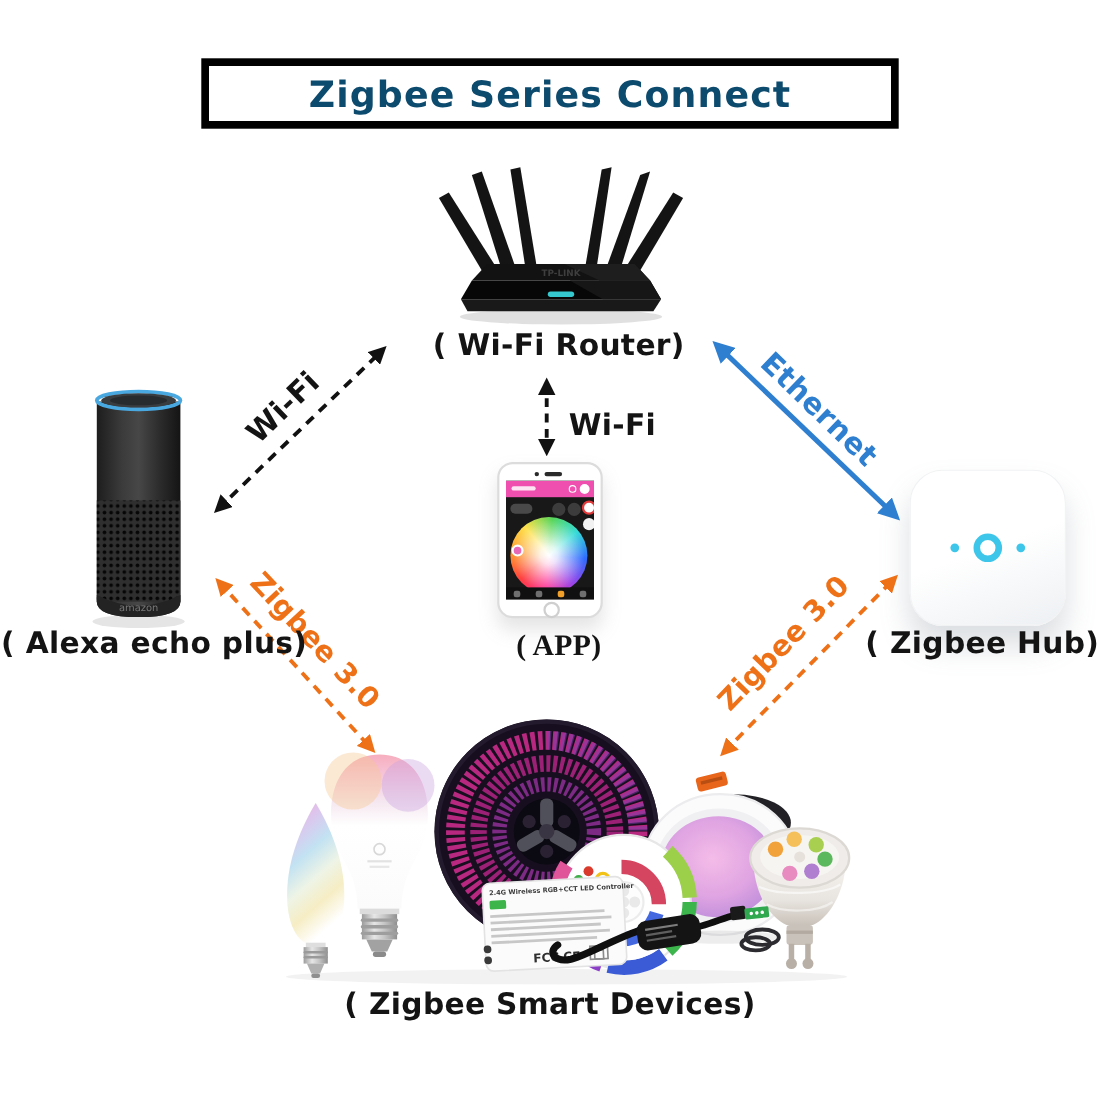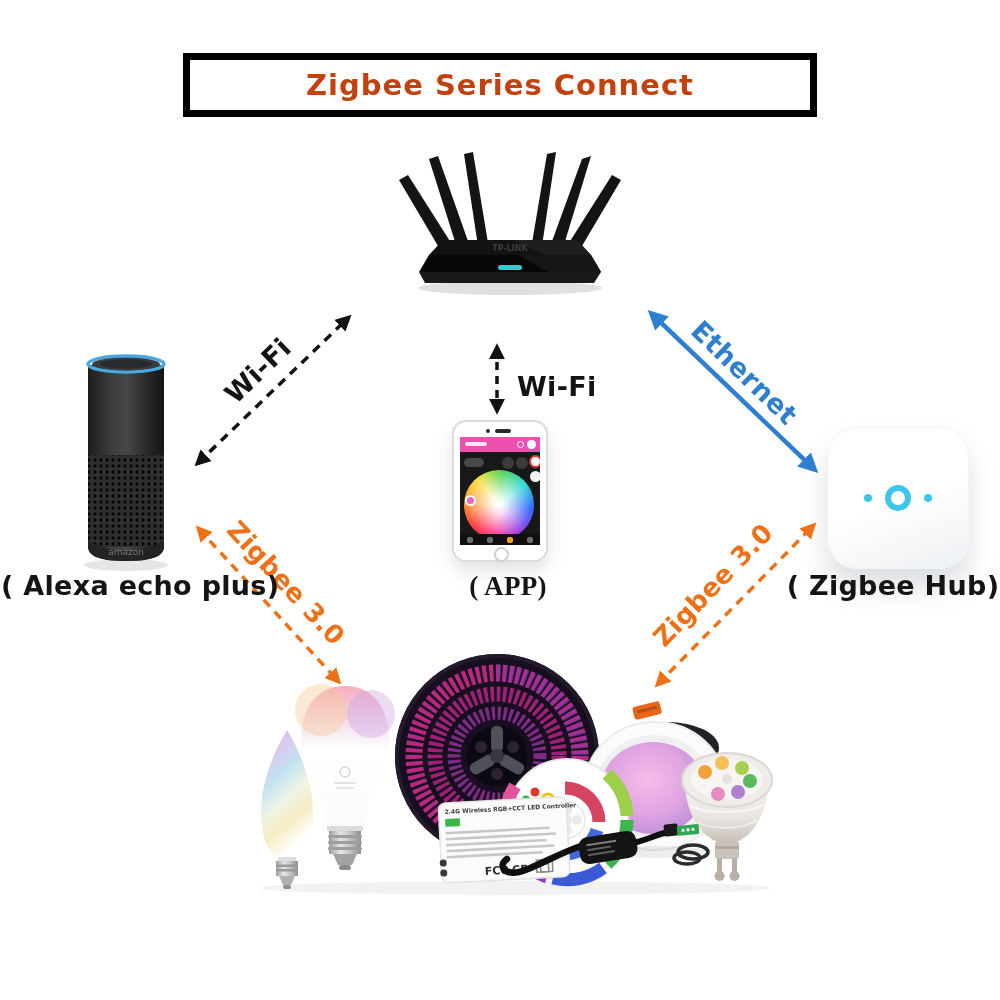--- a/index.html
+++ b/index.html
@@ -2,21 +2,21 @@
 <html><head>
 <meta charset="utf-8">
 <style>
   html,body{margin:0;padding:0;background:#fff;}
   body{width:1000px;height:1000px;overflow:hidden;font-family:"DejaVu Sans","Liberation Sans",sans-serif;}
   .canvas{position:relative;width:1000px;height:1000px;background:#fff;}
   .abs{position:absolute;}
   
   .title-box{left:183px;top:53px;width:620px;height:50px;border:7px solid #000;background:#fff;
     display:flex;align-items:center;justify-content:center;}
-  .title-text{font-size:29px;font-weight:bold;color:#c2410c;letter-spacing:1px;white-space:nowrap;}
+  .title-text{font-size:33px;font-weight:bold;color:#0c4a6e;letter-spacing:1px;white-space:nowrap;}
   
   .lbl{position:absolute;font-weight:bold;color:#141414;font-size:27px;line-height:30px;
     text-align:center;letter-spacing:0.3px;white-space:nowrap;}
   .lbl-blue{color:#2e7fd0;}
   .lbl-orange{color:#ee7118;}
   
   .phone{left:452px;top:420px;width:96px;height:142px;background:#fff;border:2px solid #dcdcdc;
     border-radius:14px;box-shadow:0 10px 16px rgba(150,150,150,.25);box-sizing:border-box;}
   .phone .spk-dot{position:absolute;left:32px;top:7px;width:4px;height:4px;border-radius:50%;background:#2a2a2a;}
   .phone .spk-bar{position:absolute;left:41px;top:7px;width:16px;height:4px;border-radius:2px;background:#2a2a2a;}
@@ -352,17 +352,19 @@
     <line x1="199" y1="529" x2="338" y2="681" stroke="#ee7118" stroke-width="3.5" stroke-dasharray="9 7" marker-start="url(#mOrange)" marker-end="url(#mOrange)"></line>
     <line x1="658" y1="684" x2="813" y2="526" stroke="#ee7118" stroke-width="3.5" stroke-dasharray="9 7" marker-start="url(#mOrange)" marker-end="url(#mOrange)"></line>
   </svg>
 
   <div class="lbl" style="left:193px;top:356px;width:130px;transform:rotate(-44deg);">Wi-Fi</div>
   <div class="lbl" style="left:517px;top:372px;width:80px;text-align:left;">Wi-Fi</div>
   <div class="lbl lbl-blue" style="left:669px;top:358px;width:150px;transform:rotate(44deg);">Ethernet</div>
   <div class="lbl lbl-orange" style="left:206px;top:568px;width:160px;font-size:26px;transform:rotate(47deg);">Zigbee 3.0</div>
   <div class="lbl lbl-orange" style="left:633px;top:570px;width:160px;font-size:26px;transform:rotate(-46deg);">Zigbee 3.0</div>
 
+  <div class="lbl" style="left:348px;top:300px;width:320px;">( Wi-Fi Router)</div>
   <div class="lbl" style="left:1px;top:571px;width:208px;">( Alexa echo plus)</div>
   <div class="lbl" style="left:428px;top:571px;width:160px;font-family:Liberation Serif, serif;">( APP)</div>
   <div class="lbl" style="left:773px;top:571px;width:240px;">( Zigbee Hub)</div>
+  <div class="lbl" style="left:290px;top:899px;width:420px;">( Zigbee Smart Devices)</div>
 
 </div>
 
 </body></html>

